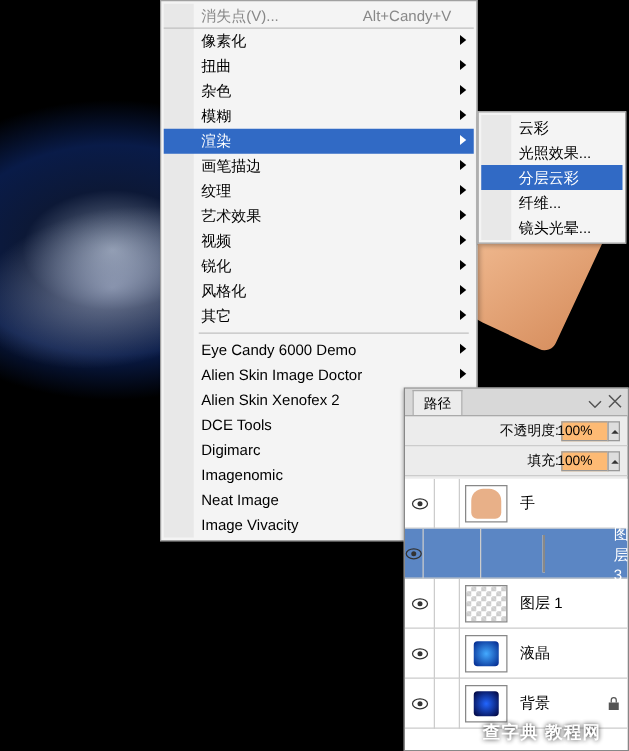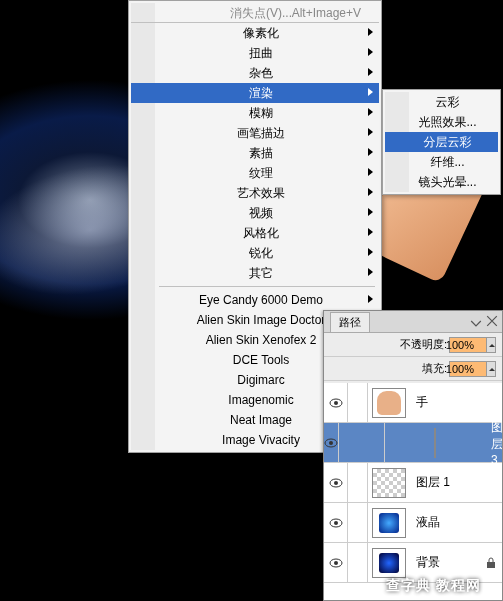--- a/index.html
+++ b/index.html
@@ -20,21 +20,21 @@
   box-shadow: 2px 2px 4px rgba(0,0,0,0.3);
   padding: 2px;
 }
 .menu-col1 { left: 128px; top: 0; width: 254px; }
 .menu-col2 { left: 382px; top: 89px; width: 119px; }
 
 .menu-strip { position:absolute; left:2px; top:2px; bottom:2px; width:24px; background:#e8e8e8; }
 
 .menu-item {
   height: 20px; line-height: 20px; padding-left: 30px; padding-right: 18px;
-  position: relative; color: #000; cursor: default; text-align: center;
+  position: relative; color: #000; cursor: default;
 }
 .menu-item.sel { background: #316ac5; color: #fff; }
 .menu-item .arrow {
   position: absolute; right: 6px; top: 5px; width: 0; height: 0;
   border-top: 4px solid transparent; border-bottom: 4px solid transparent;
   border-left: 5px solid #000;
 }
 .menu-item.sel .arrow { border-left-color: #fff; }
 .menu-sep { height: 1px; background: #c0c0c0; margin: 3px 4px 3px 28px; }
 .menu-item.top { border-bottom:1px solid #c0c0c0; color:#888; }
@@ -76,35 +76,34 @@
 <body>
 
 <div class="canvas-bg"></div>
 <div class="arm"></div>
 <div class="sel-border"></div>
 
 <div class="menu menu-col1">
   <div class="menu-strip"></div>
   <div class="menu-item top">
     <span>消失点(V)...</span>
-    <span class="shortcut">Alt+Image+V</span>
+    <span class="shortcut">Alt+Candy+V</span>
   </div>
   <div id="menu1-host">
       <div class="menu-item"><span>像素化</span><span class="arrow"></span></div>
       <div class="menu-item"><span>扭曲</span><span class="arrow"></span></div>
       <div class="menu-item"><span>杂色</span><span class="arrow"></span></div>
+      <div class="menu-item"><span>模糊</span><span class="arrow"></span></div>
       <div class="menu-item sel"><span>渲染</span><span class="arrow"></span></div>
-      <div class="menu-item"><span>模糊</span><span class="arrow"></span></div>
       <div class="menu-item"><span>画笔描边</span><span class="arrow"></span></div>
-      <div class="menu-item"><span>素描</span><span class="arrow"></span></div>
       <div class="menu-item"><span>纹理</span><span class="arrow"></span></div>
       <div class="menu-item"><span>艺术效果</span><span class="arrow"></span></div>
       <div class="menu-item"><span>视频</span><span class="arrow"></span></div>
+      <div class="menu-item"><span>锐化</span><span class="arrow"></span></div>
       <div class="menu-item"><span>风格化</span><span class="arrow"></span></div>
-      <div class="menu-item"><span>锐化</span><span class="arrow"></span></div>
       <div class="menu-item"><span>其它</span><span class="arrow"></span></div>
     </div>
   <div class="menu-sep"></div>
   <div id="menu1b-host">
       <div class="menu-item"><span>Eye Candy 6000 Demo</span><span class="arrow"></span></div>
       <div class="menu-item"><span>Alien Skin Image Doctor</span><span class="arrow"></span></div>
       <div class="menu-item"><span>Alien Skin Xenofex 2</span><span class="arrow"></span></div>
       <div class="menu-item"><span>DCE Tools</span><span class="arrow"></span></div>
       <div class="menu-item"><span>Digimarc</span><span class="arrow"></span></div>
       <div class="menu-item"><span>Imagenomic</span><span class="arrow"></span></div>

